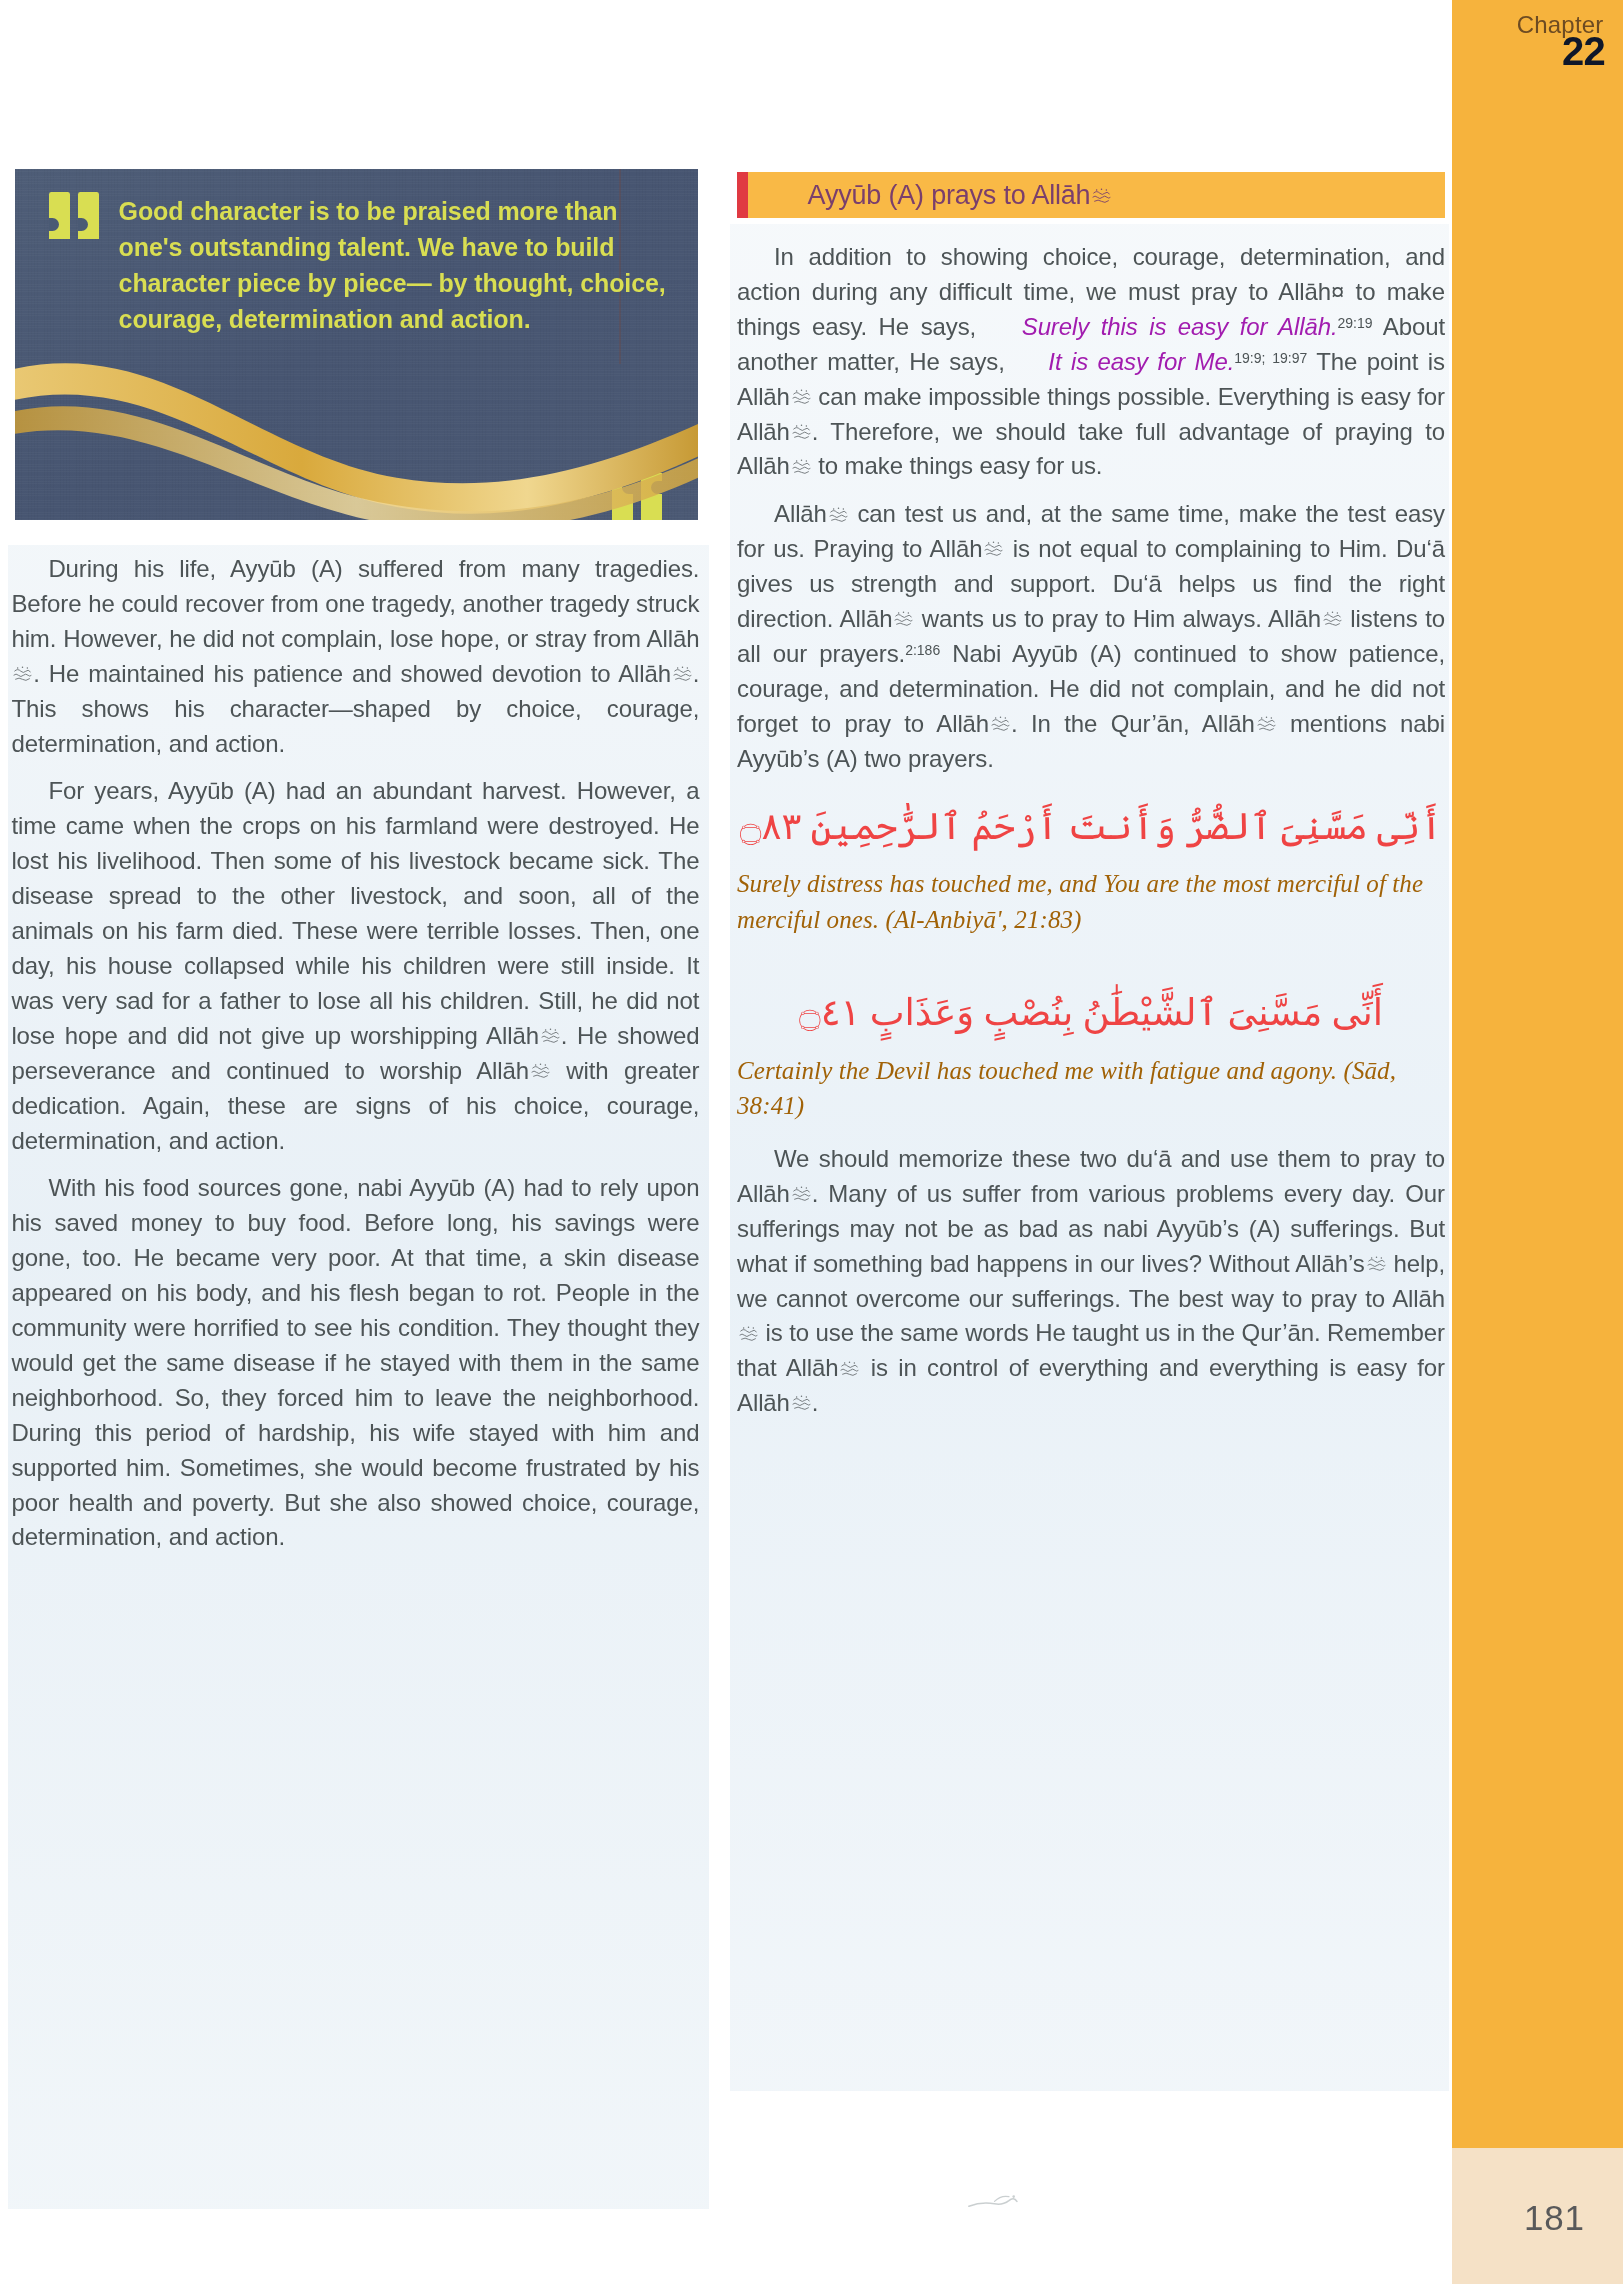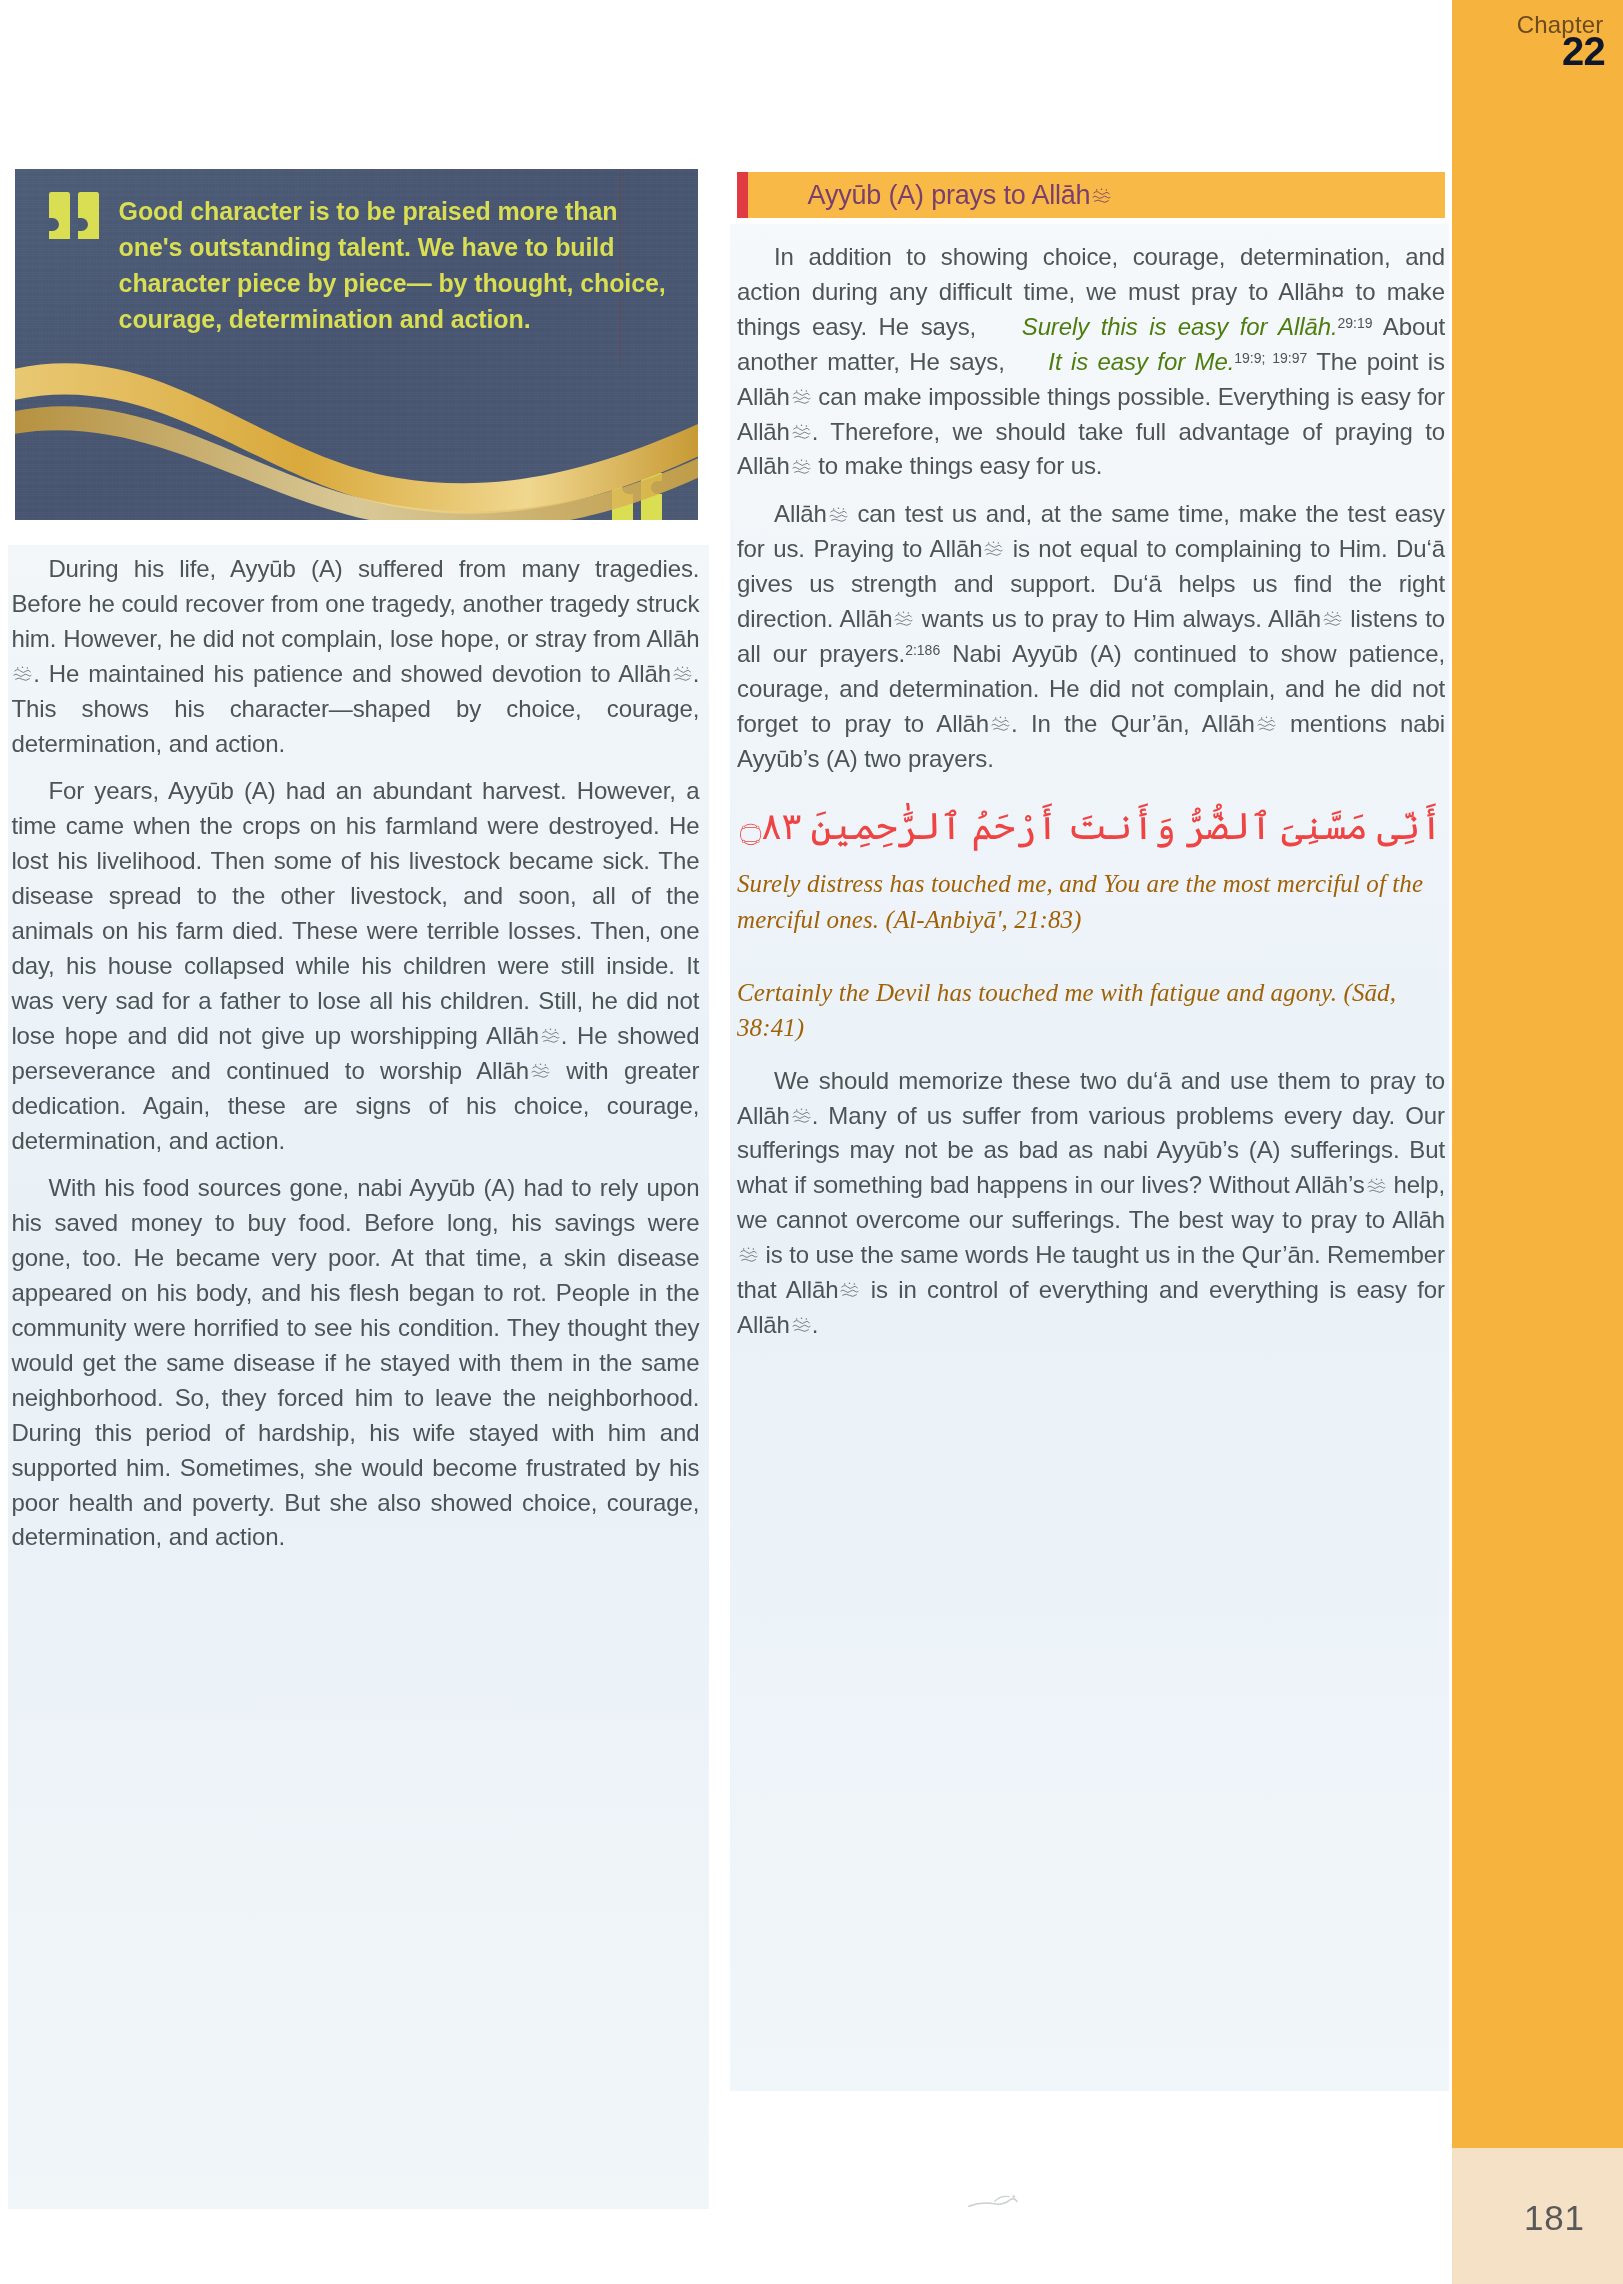--- a/index.html
+++ b/index.html
@@ -206,21 +206,21 @@
     height: 21px;
     vertical-align: -3.2px;
     margin-left: 0.8px;
     position: relative;
     overflow: hidden;
     font-size: 0;
   }
   .honorific svg { display: block; }
 
   .quran-inline {
-    color: #4d7c0f;
+    color: #a21caf;
     font-style: italic;
     margin-left: 34px;
   }
   .verse-ref {
     font-size: 14px;
     vertical-align: 7.3px;
     color: #4d5456;
     letter-spacing: 0;
   }
 
@@ -480,20 +480,21 @@
               <circle cx="13" cy="4" r="0.9"></circle>
               <circle cx="19" cy="5" r="0.9"></circle>
             </g>
           </svg></span> mentions nabi Ayyūb’s (A) two prayers.</p>
 
     <div class="arabic">أَنِّى مَسَّنِىَ ٱلضُّرُّ وَأَنتَ أَرْحَمُ ٱلرَّٰحِمِينَ ۝٨٣</div>
     <div class="translation">Surely distress has touched me, and You are the most merciful of the merciful ones. (Al-Anbiyā', 21:83)</div>
 
     <div class="verse-gap"></div>
 
+    <div class="arabic">أَنِّى مَسَّنِىَ ٱلشَّيْطَٰنُ بِنُصْبٍ وَعَذَابٍ ۝٤١</div>
     <div class="translation">Certainly the Devil has touched me with fatigue and agony. (Sād, 38:41)</div>
 
     <p class="para" style="margin-top:18px;">We should memorize these two du‘ā and use them to pray to Allāh<span class="honorific"><svg width="21" height="21" viewBox="0 0 26 26">
             <g stroke="#6a7073" stroke-width="1.1" fill="none">
               <path d="M3 9 q4-4 8 0 q3 3 6 0 q3-3 6 1"></path>
               <path d="M2 14 q3-3 6 0 q3 3 6 0 q3-3 6 0 q2 2 4 0"></path>
               <path d="M4 19 q5-3 9 0 q4 3 9 -1"></path>
             </g>
             <g fill="#6a7073">
               <circle cx="7" cy="5" r="0.9"></circle>

